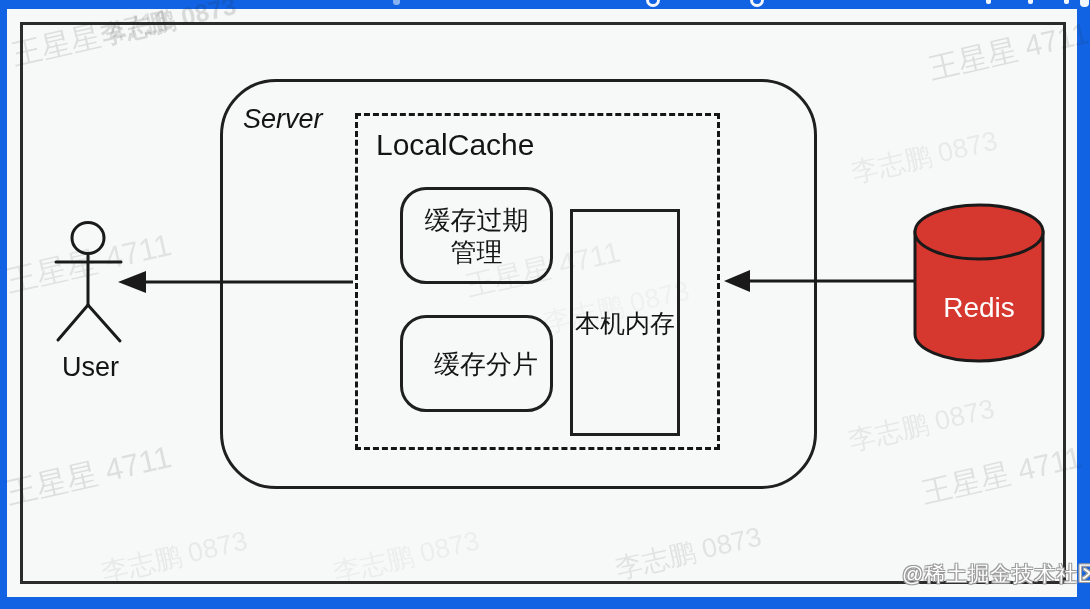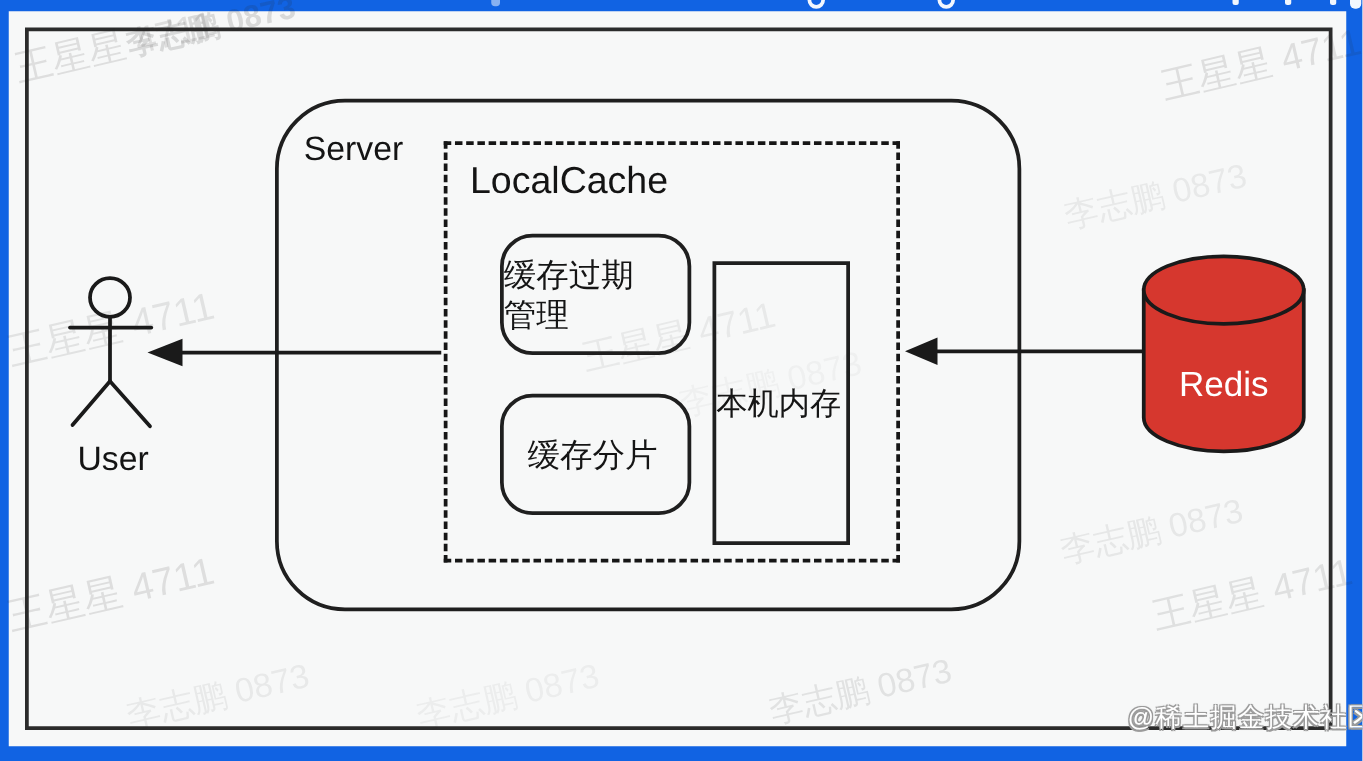--- a/index.html
+++ b/index.html
@@ -15,29 +15,29 @@
   }
   .outer-box {
     position:absolute; left:20px; top:22px; width:1046px; height:562px;
     border:3px solid #2b2b2b; background:transparent;
   }
   .server-box {
     position:absolute; left:220px; top:79px; width:597px; height:410px;
     border:3px solid #1f1f1f; border-radius:56px;
   }
   .label { position:absolute; color:#141414; font-weight:500; white-space:nowrap; }
-  .server-label { left:243px; top:104px; font-size:27px; }
+  .server-label { left:243px; top:104px; font-size:27px;font-style:italic; }
   .localcache-box {
     position:absolute; left:355px; top:113px; width:365px; height:337px;
     border:3px dashed #161616;
   }
   .localcache-label { left:376px; top:128px; font-size:30px; }
   .node {
     position:absolute; border:3px solid #1f1f1f; background:#f7f8f8;
-    display:flex; flex-direction:column; align-items:flex-start; justify-content:center;
+    display:flex; flex-direction:column; align-items:center; justify-content:center;
     color:#151515; font-size:26px; line-height:32px; text-align:center;
   }
   .expiry-box { left:400px; top:187px; width:153px; height:97px; border-radius:26px; }
   .shard-box  { left:400px; top:315px; width:153px; height:97px; border-radius:26px;padding-left:19px; }
   .memory-box { left:570px; top:186px; width:110px; height:227px; border-radius:0; font-size:25px; letter-spacing:0;margin-top:23px; }
   .user-label { left:62px; top:352px; font-size:27px;text-align:center; }
   .art { position:absolute; left:0; top:0; width:1090px; height:609px; pointer-events:none; }
   .wm-layer { position:absolute; left:0; top:0; width:1090px; height:609px; pointer-events:none; }
   .wm {
     position:absolute; transform:rotate(-13deg); transform-origin:left top;

